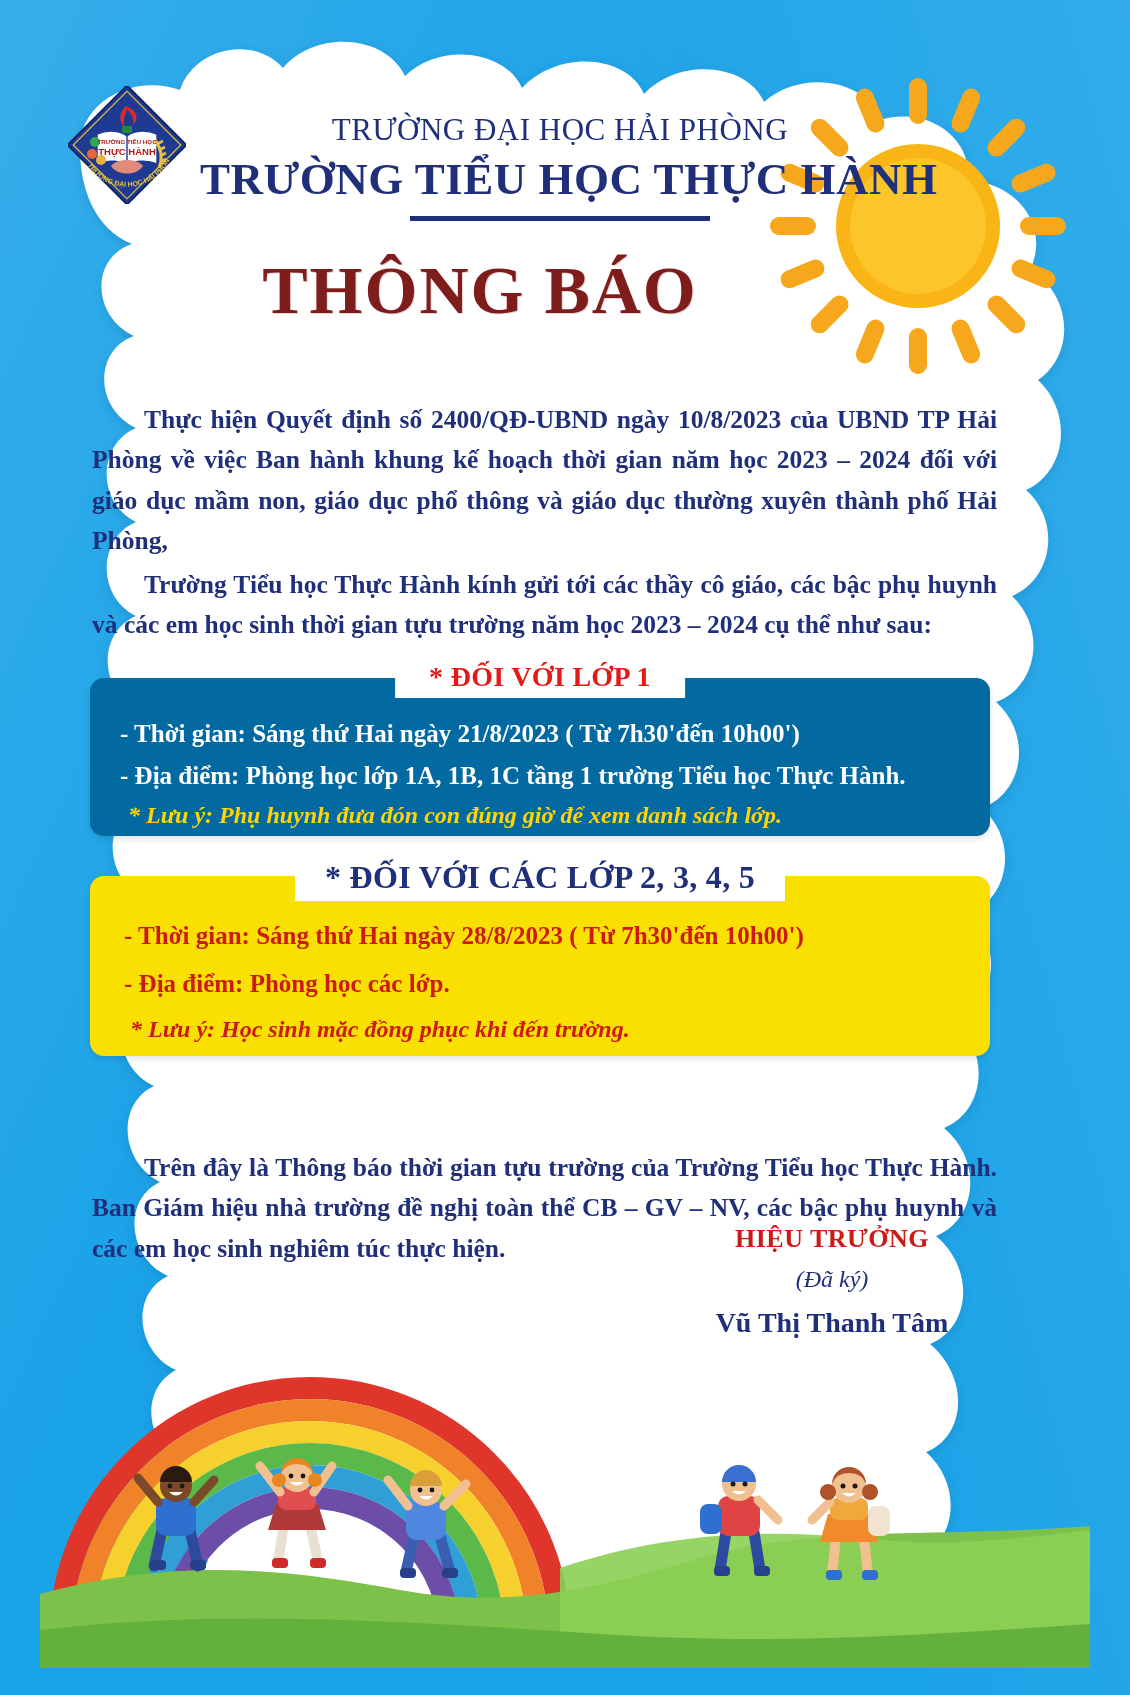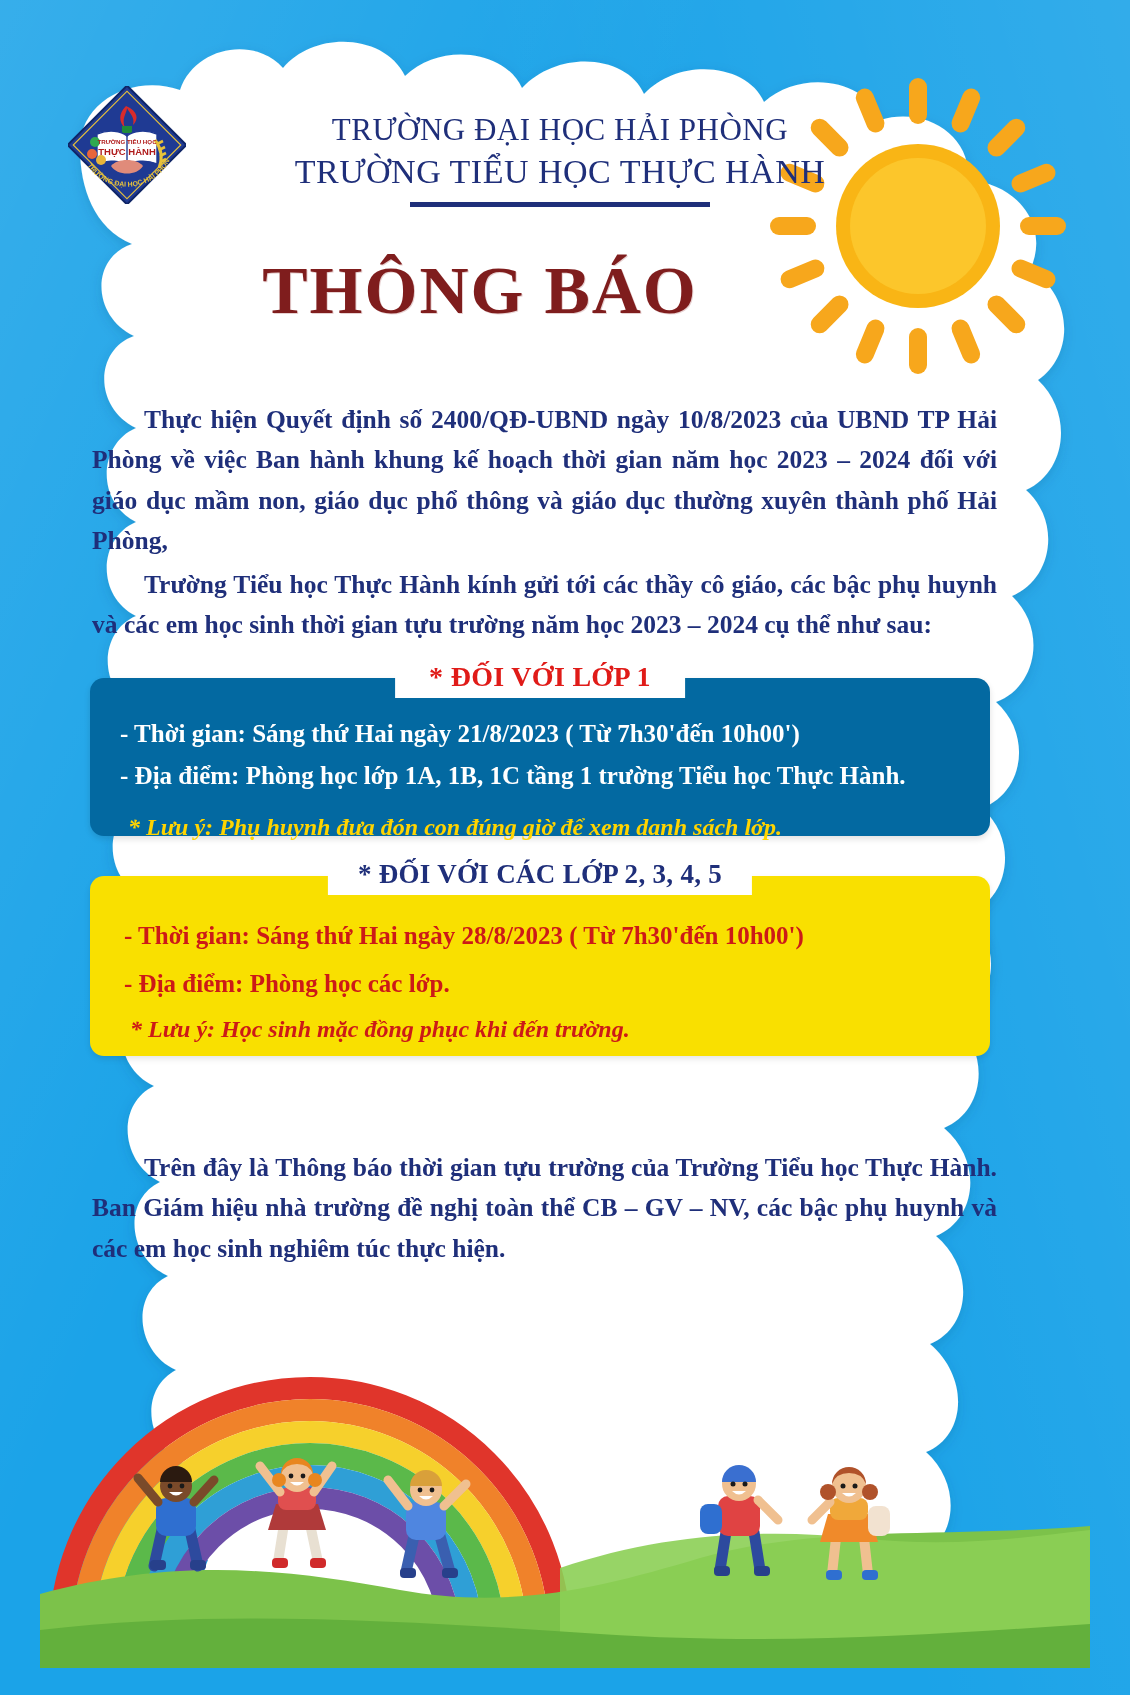--- a/index.html
+++ b/index.html
@@ -46,21 +46,21 @@
   
   .school-head {
     position: absolute; left: 160px; top: 82px; width: 720px;
     text-align: center;
   }
   .school-line1 {
     color: #1f2f7a; font-size: 31px; letter-spacing: .5px; line-height: 1.28;
     white-space: nowrap;
   }
   .school-line2 {
-    color: #1f2f7a; font-size: 34px; font-weight: normal; letter-spacing: .5px;
+    color: #1f2f7a; font-size: 45px; font-weight: bold; letter-spacing: .5px;
     line-height: 1.3; white-space: nowrap; text-align: center;
   }
   .head-rule {
     width: 300px; height: 5px; background: #1f2f7a;
     margin: 8px auto 0;
   }
 
   .main-title {
     position: absolute; left: 120px; top: 228px; width: 640px;
     text-align: center;
@@ -101,41 +101,41 @@
   .tab-white-red span {
     color: #e01b18; font-size: 28px; font-weight: bold; letter-spacing: .3px;
   }
   .box-red .line {
     color: #ffffff; font-size: 25px; font-weight: bold;
     white-space: nowrap;
   }
   .box-red .l1 { position: absolute; left: 30px; top: 42px; }
   .box-red .l2 { position: absolute; left: 30px; top: 84px; }
   .box-red .note {
-    position: absolute; left: 38px; top: 136px;
+    position: absolute; left: 38px; top: 124px;
     color: #ffd400; font-size: 24px; font-weight: bold; font-style: italic;
     white-space: nowrap;
   }
 
   
   .box-yellow {
     position: absolute; left: 50px; top: 848px; width: 900px; height: 180px;
     background: #f9e000;
     border-radius: 14px;
     box-shadow: 0 3px 6px rgba(0,0,0,.10);
   }
   .tab-white-yellow {
     position: absolute; left: 50%; transform: translateX(-50%);
     top: -20px;
     background: #ffffff;
     padding: 3px 30px 5px;
     white-space: nowrap;
   }
   .tab-white-yellow span {
-    color: #1f2f7a; font-size: 27px; font-weight: bold; letter-spacing: .3px;
+    color: #1f2f7a; font-size: 32px; font-weight: bold; letter-spacing: .3px;
   }
   .box-yellow .line {
     color: #cc1a17; font-size: 25px; font-weight: bold; white-space: nowrap;
   }
   .box-yellow .l1 { position: absolute; left: 34px; top: 46px; }
   .box-yellow .l2 { position: absolute; left: 34px; top: 94px; }
   .box-yellow .note {
     position: absolute; left: 40px; top: 140px;
     color: #cc1a17; font-size: 24px; font-weight: bold; font-style: italic;
     white-space: nowrap;
@@ -311,20 +311,25 @@
     </div>
     <div class="line l1">- Thời gian: Sáng thứ Hai ngày 28/8/2023 ( Từ 7h30'đến 10h00')</div>
     <div class="line l2">- Địa điểm: Phòng học các lớp.</div>
     <div class="note">* Lưu ý: Học sinh mặc đồng phục khi đến trường.</div>
   </div>
 
   <div class="closing">
     <p>Trên đây là Thông báo thời gian tựu trường của Trường Tiểu học Thực Hành. Ban Giám hiệu nhà trường đề nghị toàn thể CB – GV – NV, các bậc phụ huynh và các em học sinh nghiêm túc thực hiện.</p>
   </div>
 
+  <div class="sign">
+    <div class="role">HIỆU TRƯỞNG</div>
+    <div class="signed">(Đã ký)</div>
+    <div class="name">Vũ Thị Thanh Tâm</div>
+  </div>
 
   <div class="scene">
     <svg viewBox="0 0 1050 430" width="1050" height="430">
 
       <g>
         <path d="M 20 400 A 250 250 0 0 1 520 400" fill="none" stroke="#e0352b" stroke-width="22"></path>
         <path d="M 42 400 A 228 228 0 0 1 498 400" fill="none" stroke="#f0822a" stroke-width="22"></path>
         <path d="M 64 400 A 206 206 0 0 1 476 400" fill="none" stroke="#f6d02c" stroke-width="22"></path>
         <path d="M 86 400 A 184 184 0 0 1 454 400" fill="none" stroke="#5bb94a" stroke-width="22"></path>
         <path d="M 108 400 A 162 162 0 0 1 432 400" fill="none" stroke="#2f9fd6" stroke-width="22"></path>

